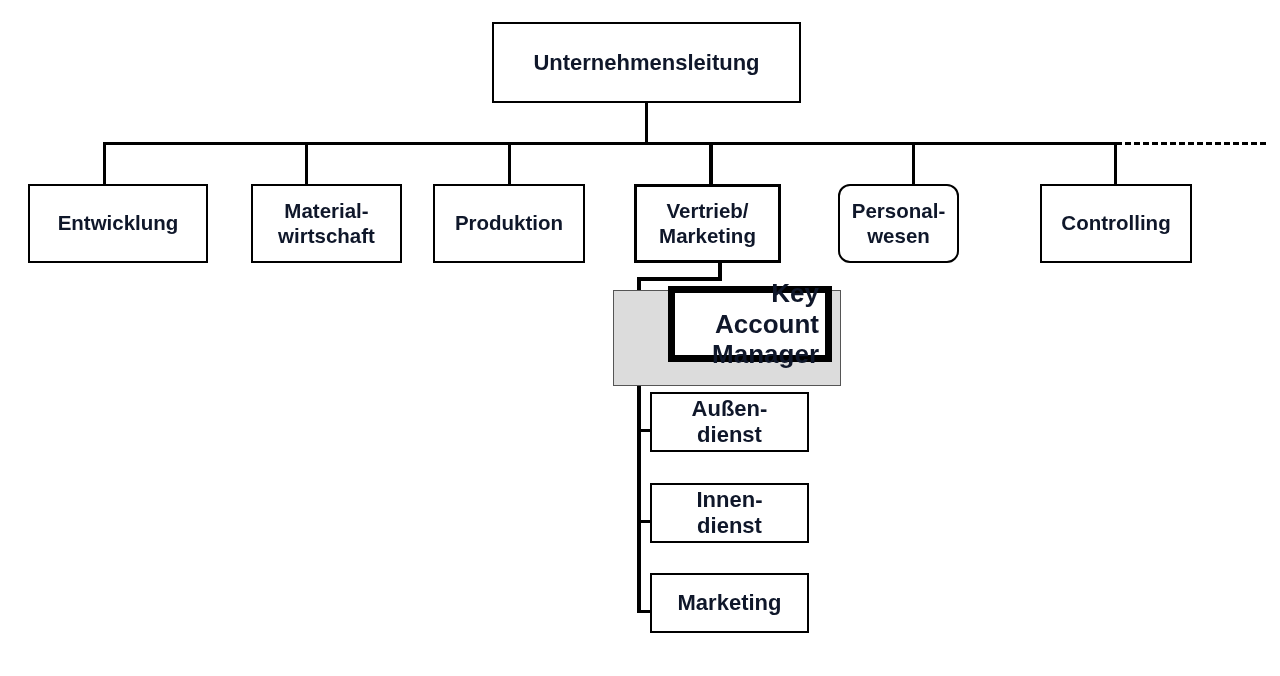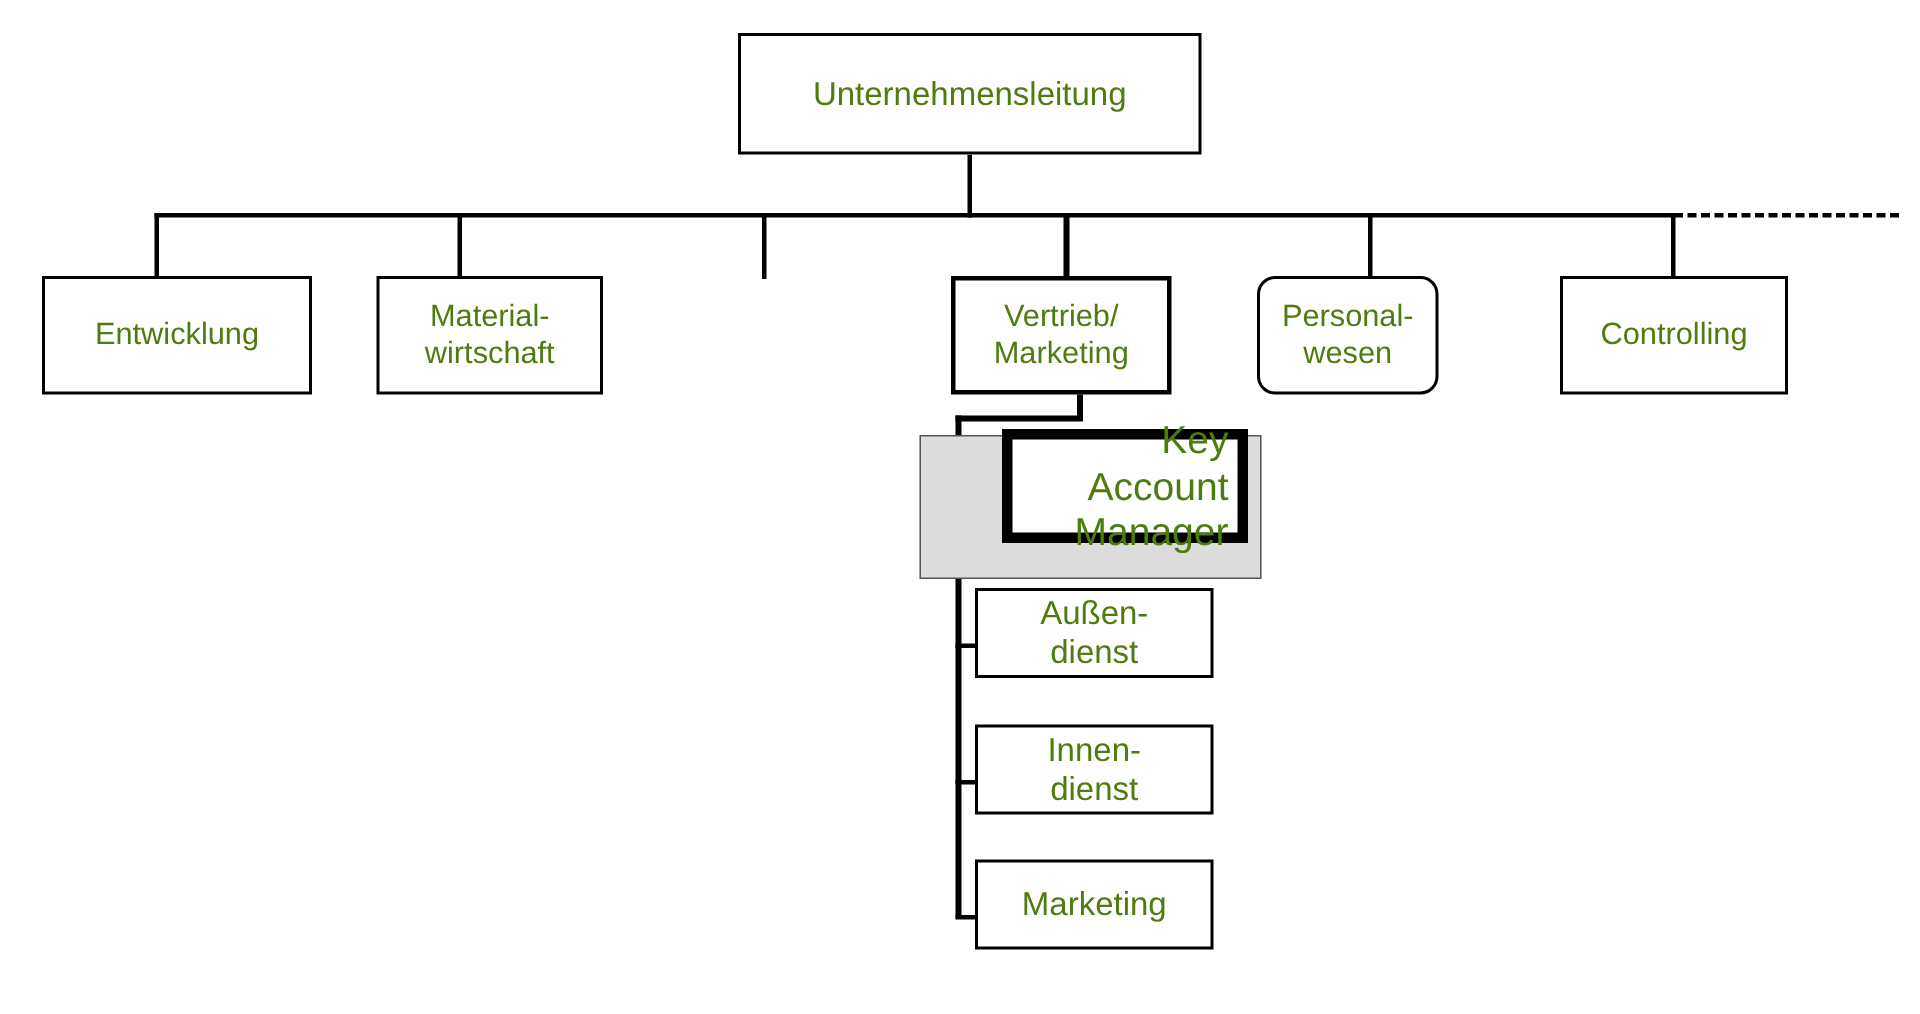--- a/index.html
+++ b/index.html
@@ -22,22 +22,22 @@
   
   .node {
     position: absolute;
     box-sizing: border-box;
     background: #ffffff;
     border: 2px solid #000000;
     display: flex;
     align-items: center;
     justify-content: center;
     text-align: center;
-    font-weight: normal;
-    color: #4d7c0f;
+    font-weight: bold;
+    color: #0f172a;
     line-height: 1.18;
     z-index: 5;
   }
   .node .label {
     display: block;
     white-space: pre-line;
     padding: 0 6px;
   }
 
   
@@ -168,20 +168,23 @@
     <span class="label">Unternehmensleitung</span>
   </div>
 
   <div class="node lvl2" id="node-entwicklung">
     <span class="label">Entwicklung</span>
   </div>
   <div class="node lvl2" id="node-material">
     <span class="label">Material-
 wirtschaft</span>
   </div>
+  <div class="node lvl2" id="node-produktion">
+    <span class="label">Produktion</span>
+  </div>
   <div class="node lvl2" id="node-vertrieb">
     <span class="label">Vertrieb/
 Marketing</span>
   </div>
   <div class="node lvl2" id="node-personal">
     <span class="label">Personal-
 wesen</span>
   </div>
   <div class="node lvl2" id="node-controlling">
     <span class="label">Controlling</span>

